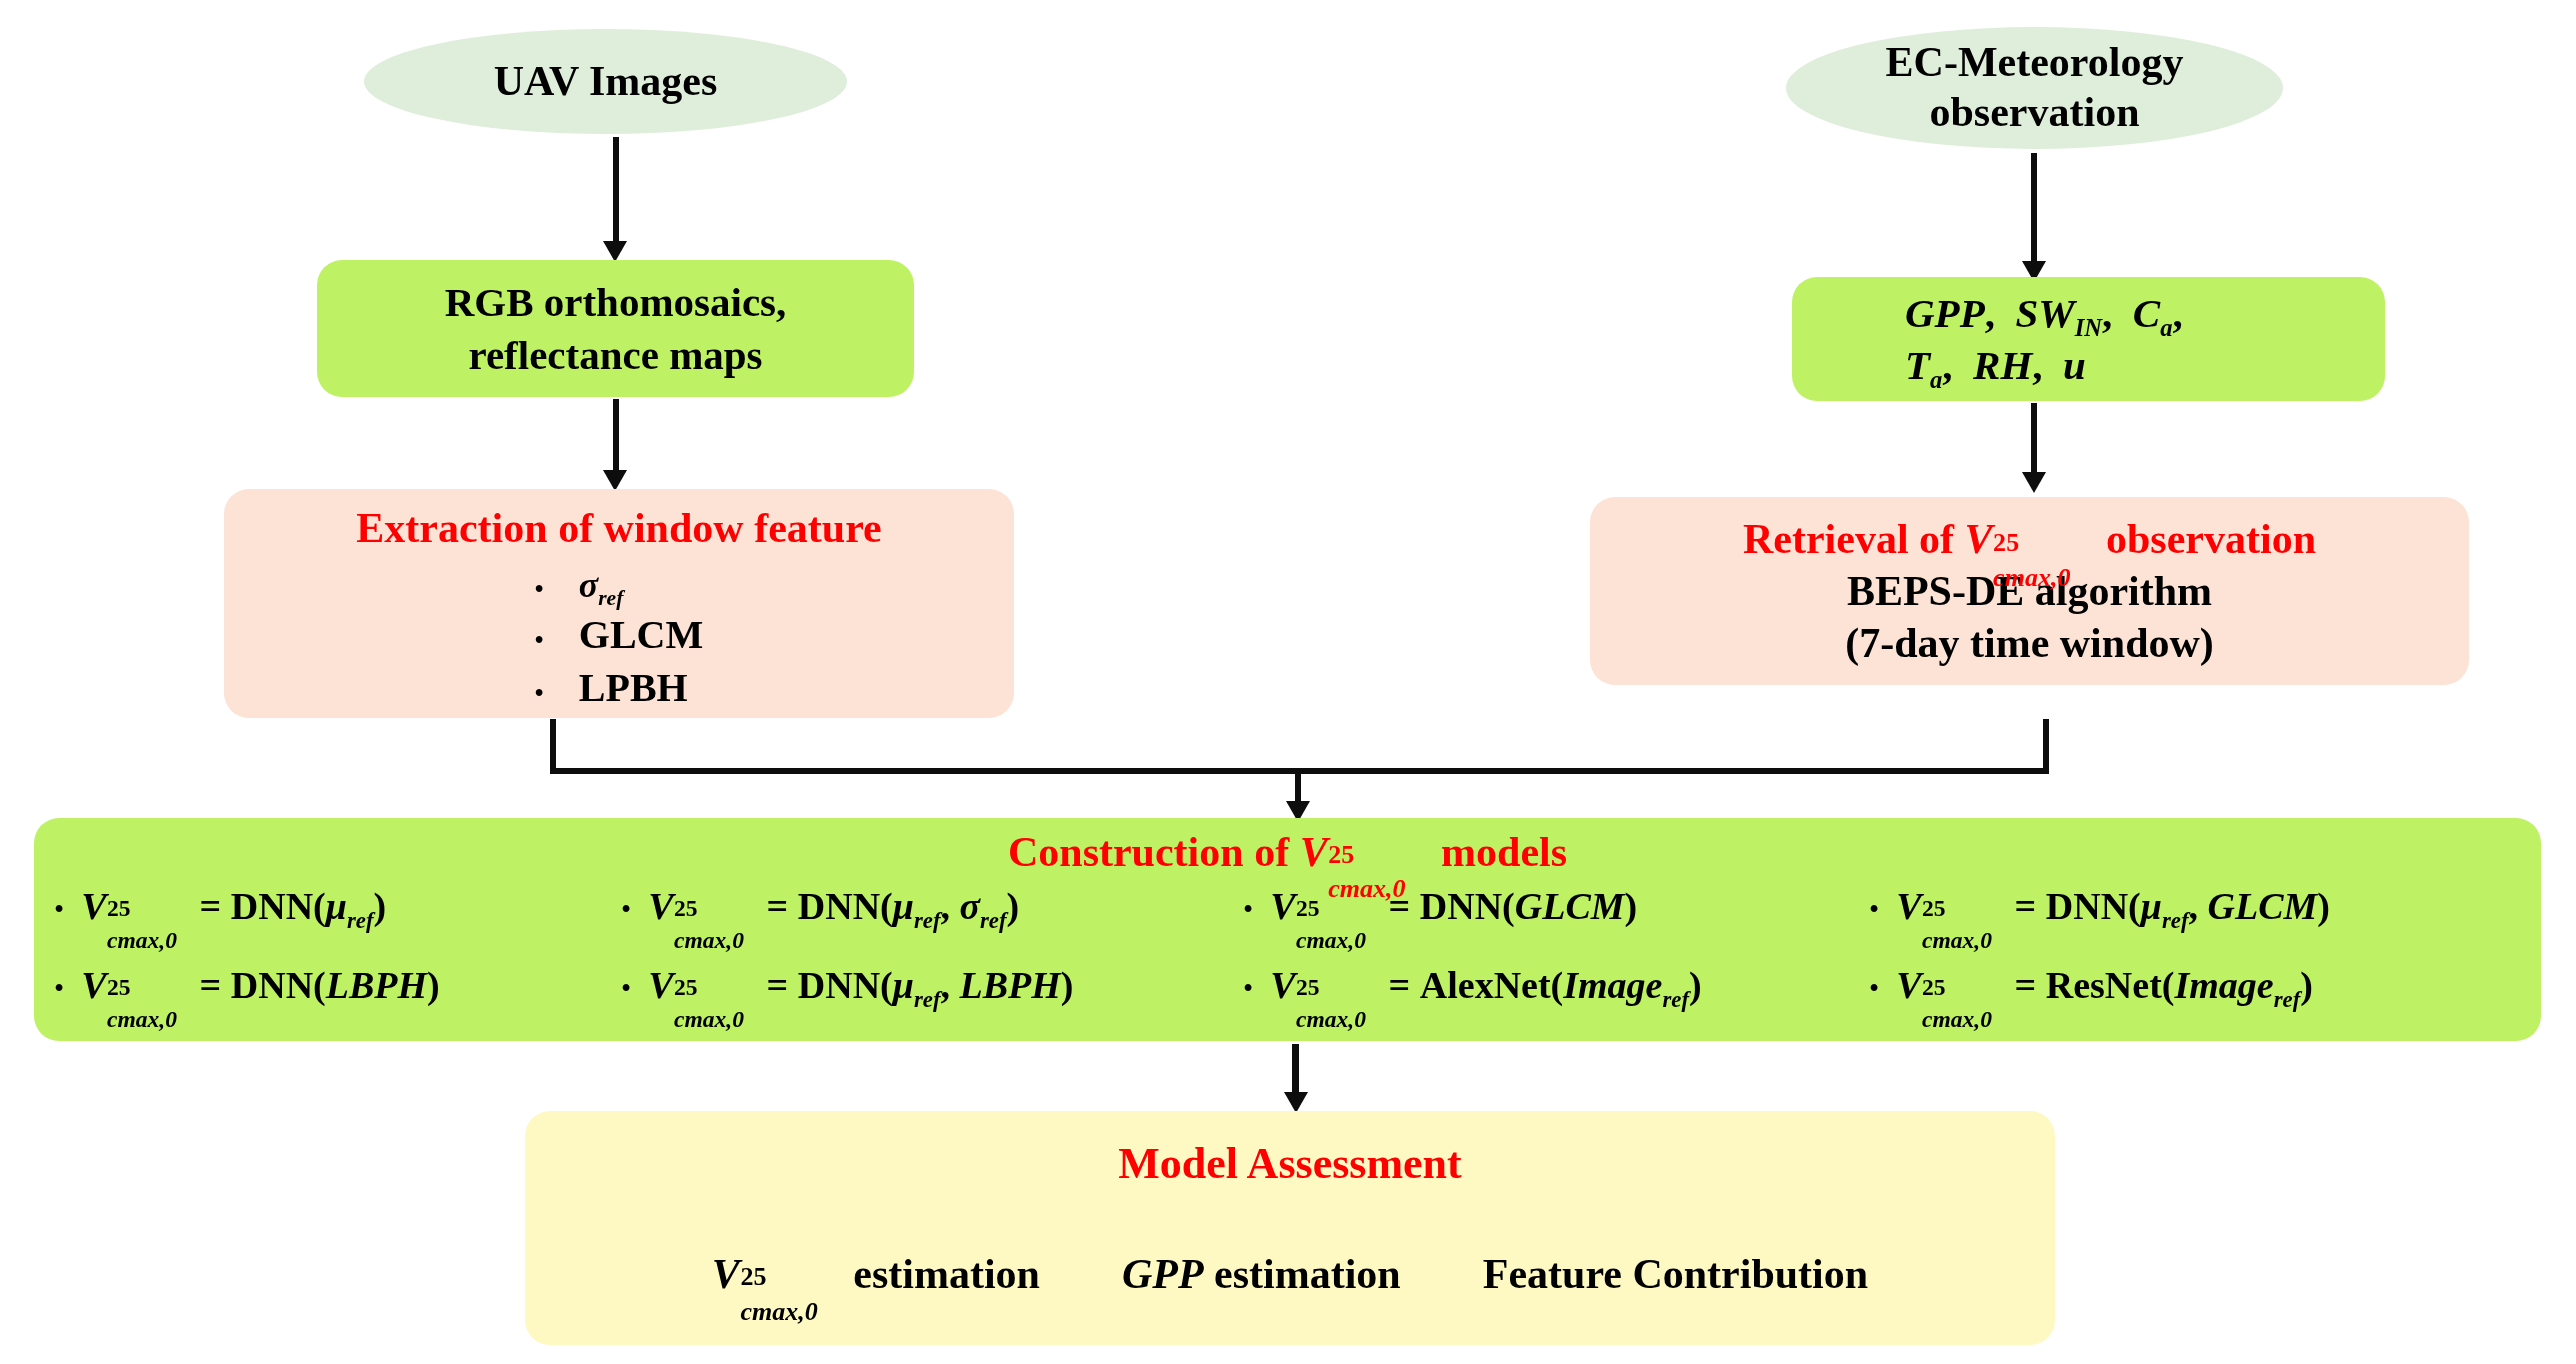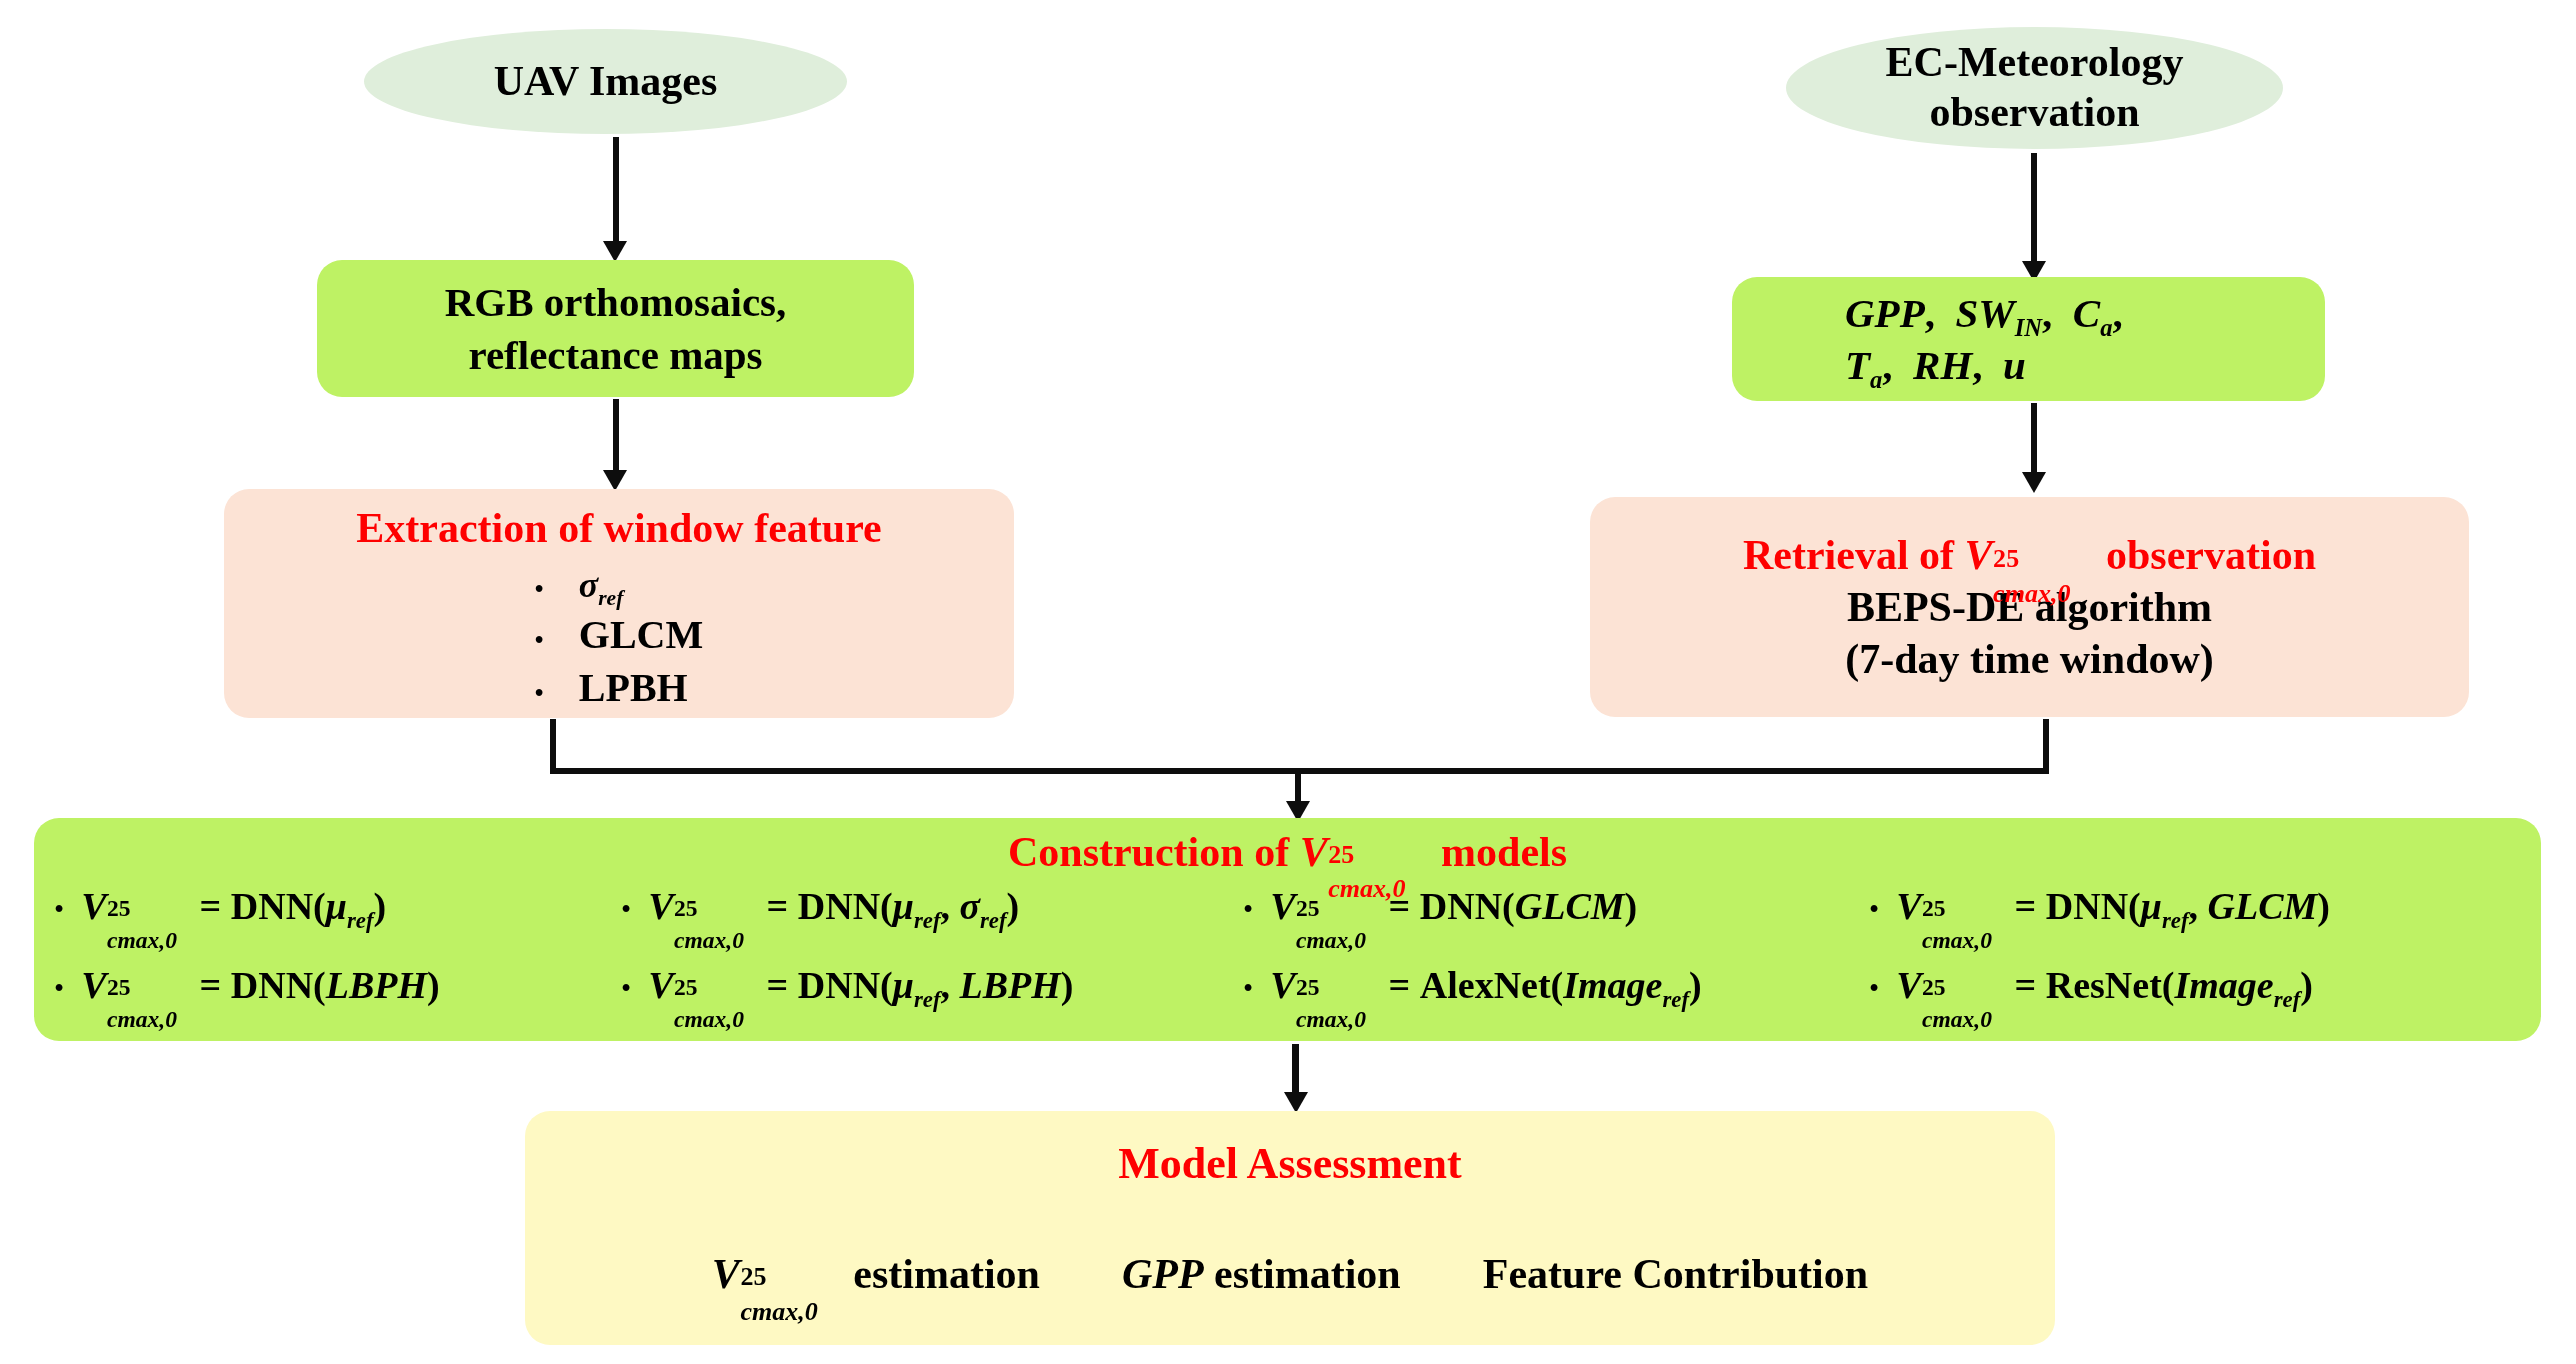--- a/index.html
+++ b/index.html
@@ -161,21 +161,21 @@
   <div class="arrowhead" style="left:603px; top:241px;"></div>
 
   <div class="vline" style="left:2031px; top:153px; width:5.7px; height:115px;"></div>
   <div class="arrowhead" style="left:2022px; top:261px;"></div>
 
   <div class="node rounded blue" style="left:317px; top:260px; width:597px; height:137px; font-size:41px; line-height:1.28;">
     <span>RGB orthomosaics,</span>
     <span>reflectance maps</span>
   </div>
 
-  <div class="node rounded blue" style="left:1732px; top:277px; width:593px; height:124px; font-size:41px; line-height:1.28; align-items:flex-start; padding-left:113px;">
+  <div class="node rounded blue" style="left:1792px; top:277px; width:593px; height:124px; font-size:41px; line-height:1.28; align-items:flex-start; padding-left:113px;">
     <div style="white-space:nowrap;">
       <span class="mathvar">GPP</span><span class="up">,</span>&nbsp;
       <span class="mathvar">SW</span><sub class="mathvar">IN</sub><span class="up">,</span>&nbsp;
       <span class="mathvar">C</span><sub class="mathvar">a</sub><span class="up">,</span>
     </div>
     <div style="white-space:nowrap;text-align:center;">
       <span class="mathvar">T</span><sub class="mathvar">a</sub><span class="up">,</span>&nbsp;
       <span class="mathvar">RH</span><span class="up">,</span>&nbsp;
       <span class="mathvar">u</span>
     </div>
@@ -200,21 +200,21 @@
         <span class="dot">•</span>
         <span class="up" style="font-size:40px;">GLCM</span>
       </li>
       <li>
         <span class="dot">•</span>
         <span class="up" style="font-size:40px;">LPBH</span>
       </li>
     </ul>
   </div>
 
-  <div class="node rounded orange" style="left:1590px; top:497px; width:879px; height:220px; justify-content:center; line-height:1.24;">
+  <div class="node rounded orange" style="left:1590px; top:497px; width:879px; height:188px; justify-content:center; line-height:1.24;">
     <div class="title-red" style="font-size:42px; white-space:nowrap;">
       <span>Retrieval of </span><span class="vsym pad"><span class="vletter">V</span><span class="scripts"><span class="sup-s">25</span><span class="sub-s">cmax,0</span></span></span><span> observation</span>
     </div>
     <div style="font-size:42px;">BEPS-DE algorithm</div>
     <div style="font-size:42px;">(7-day time window)</div>
   </div>
 
   <div class="vline" style="left:550px; top:719px; width:5.7px; height:54px;"></div>
   <div class="vline" style="left:2043px; top:719px; width:5.7px; height:54px;"></div>
   <div class="hline" style="left:550px; top:768px; width:1499px; height:5.7px;"></div>

